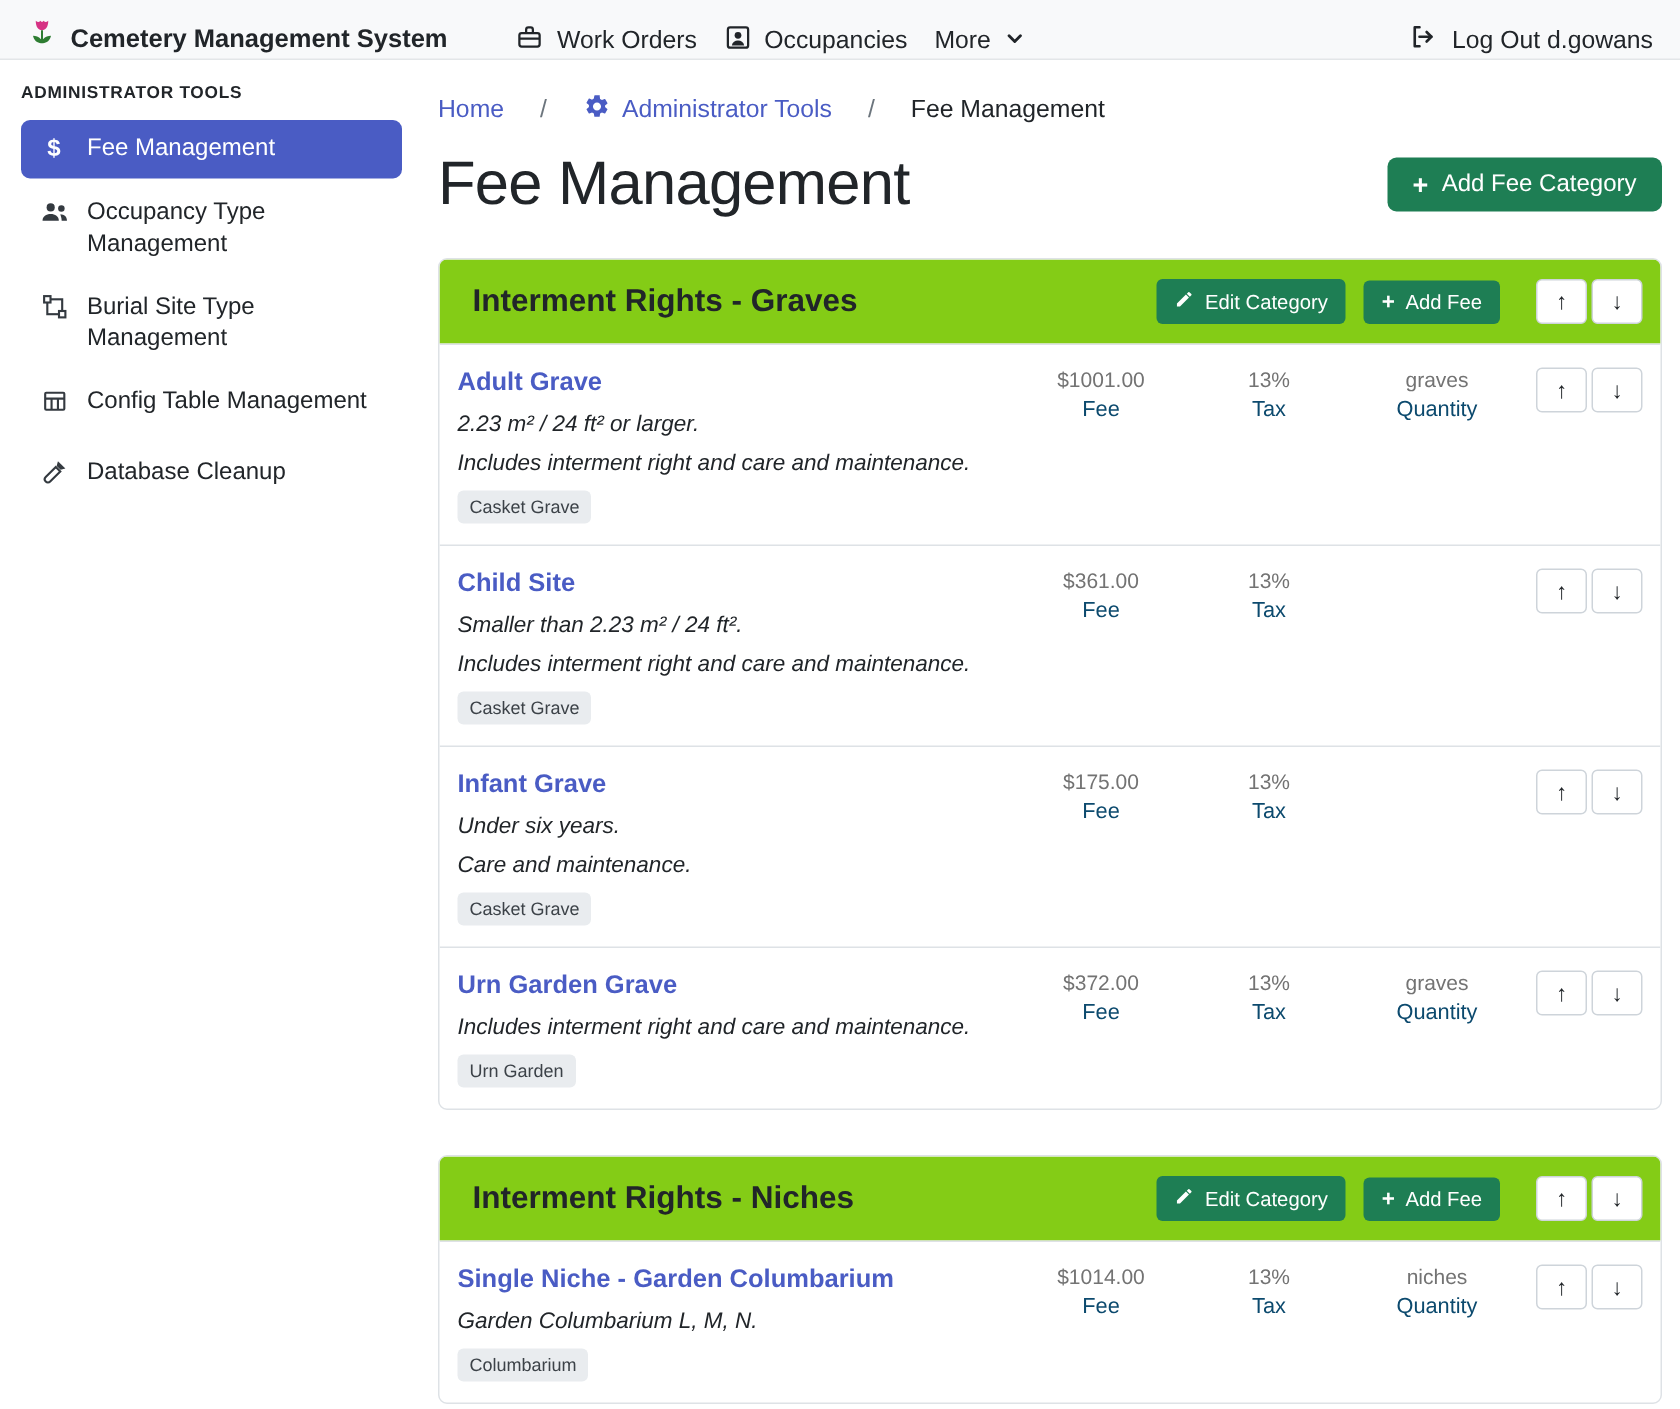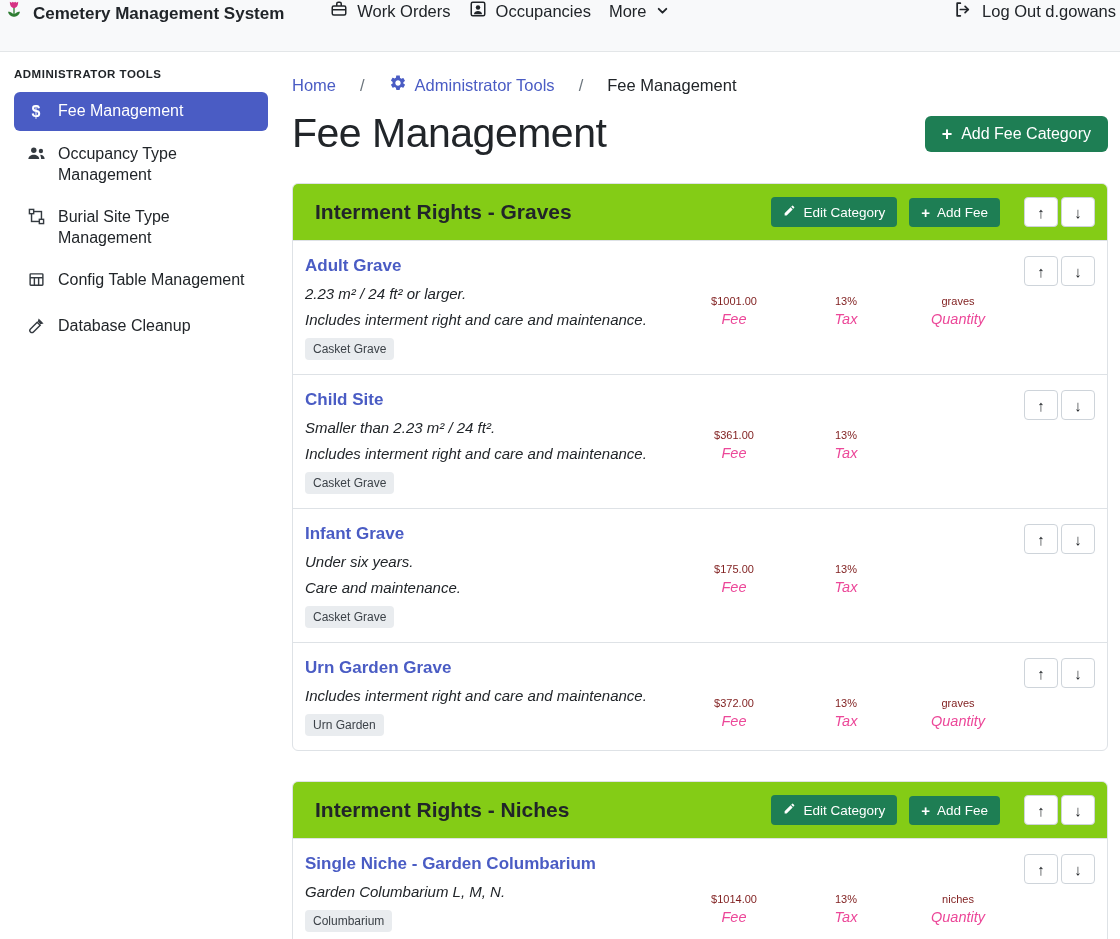--- a/index.html
+++ b/index.html
@@ -8,26 +8,26 @@
     font-family: "Liberation Sans", sans-serif;
     color: #212529;
     background: #fff;
     height: 939px;
     overflow: hidden;
   }
   .icon-svg { display:inline-block; vertical-align:middle; }
 
   
   .navbar {
-    height: 52px;
+    height: 40px;
     background: #f8f9fa;
     border-bottom: 1px solid #e3e6e8;
     display: flex;
-    align-items: flex-start;
-    padding: 0 4px;
+    align-items: flex-end;
+    padding: 0 18px;
     gap: 10px;
   }
   .brand { display:flex; align-items:center; gap:9px; font-weight:700; font-size:17px; cursor:pointer; }
   .nav-items { display:flex; align-items:center; gap:18px; margin-left:36px; }
   .nav-item { display:flex; align-items:center; gap:9px; font-size:16.5px; cursor:pointer; color:#212529; }
   .nav-right { margin-left:auto; display:flex; align-items:center; gap:9px; font-size:16.5px; cursor:pointer; }
 
   
   .app { display:flex; align-items:flex-start; }
   .sidebar { width:280px; flex-shrink:0; padding:12px 12px 12px 14px; }
@@ -87,22 +87,22 @@
     align-items:start;
   }
   .fee-row:first-of-type { border-top:none; }
   .fee-name { color:#4a5cc4; font-size:17px; font-weight:700; text-decoration:none; cursor:pointer; display:inline-block; }
   .fee-desc { font-size:15px; color:#212529; margin-top:9px;font-style:italic; }
   .badge {
     display:inline-block; background:#e9ecef; color:#3c4248;
     font-size:12px; padding:4px 8px; border-radius:4px; margin-top:10px;
   }
   .fee-stat { text-align:center; }
-  .stat-value { font-size:11px; color:#7f1d1d;margin-top:39px; }
-  .stat-label { font-size:14.5px; color:#ec4899; margin-top:4px;font-style:italic; }
+  .stat-value { font-size:14px; color:#737373; }
+  .stat-label { font-size:14.5px; color:#0c4a6e; margin-top:4px; }
   .fee-actions { display:flex; gap:3px; justify-content:flex-end; }
 </style>
 </head>
 <body>
 
 <div class="navbar">
   <div class="brand">
     <span class="icon-svg">
       <svg width="20" height="22" viewBox="0 0 24 26">
         <path fill="#d63384" d="M7 2c0 5 2 7.5 5 7.5S17 7 17 2c-1.6 1.3-2.7 1.3-3.6 0-.8 1.2-2 1.2-2.8 0C9.7 3.3 8.6 3.3 7 2z"></path>

